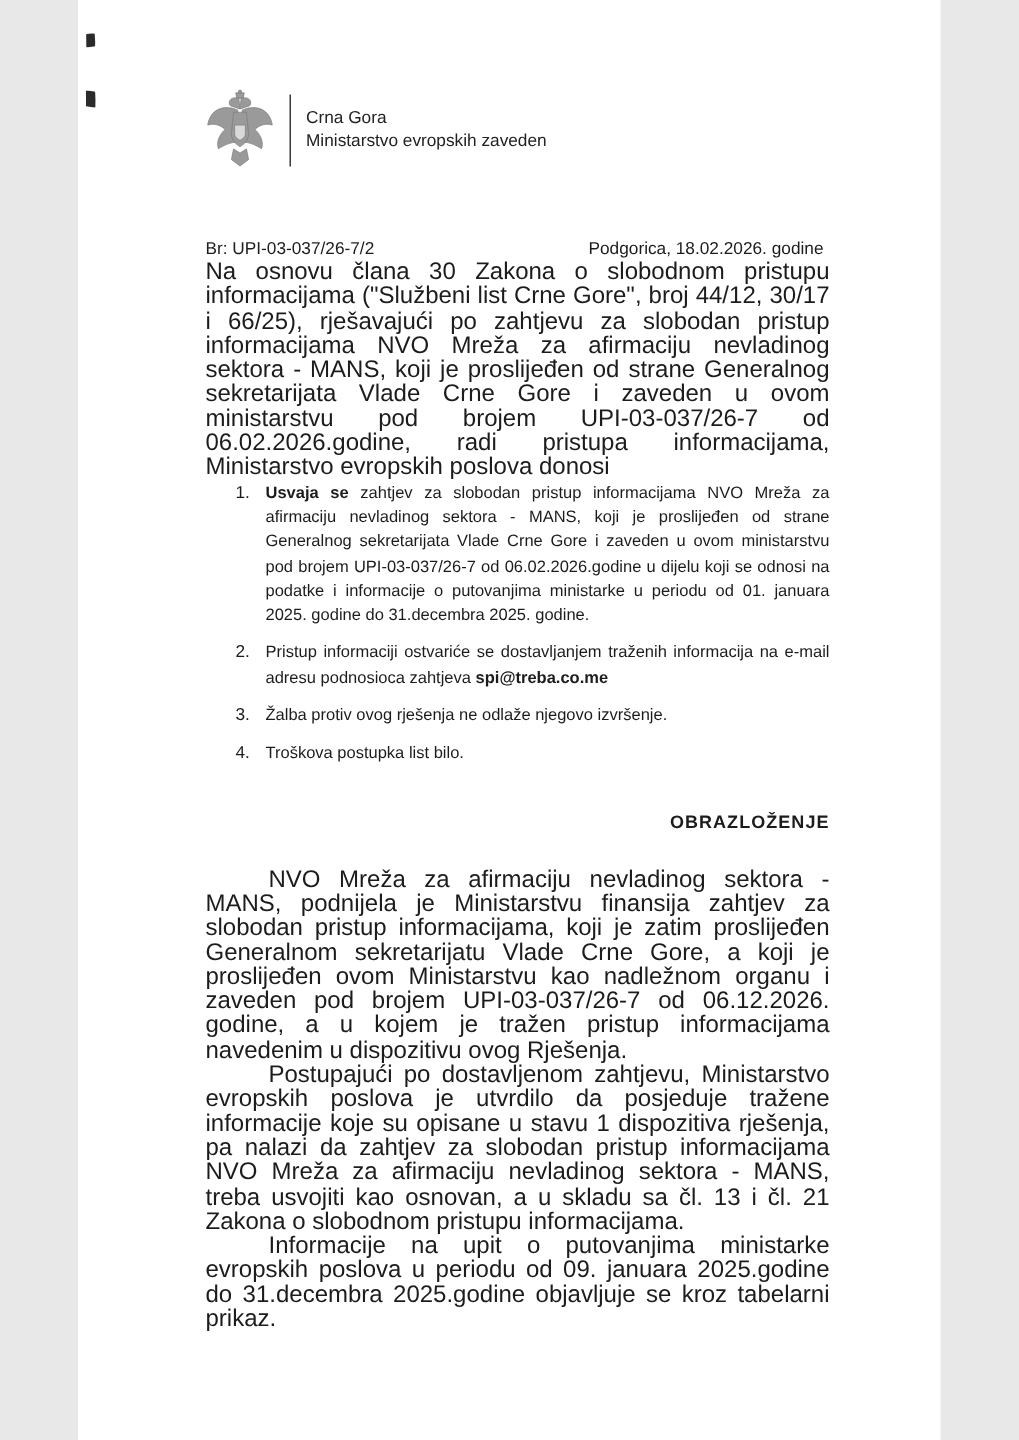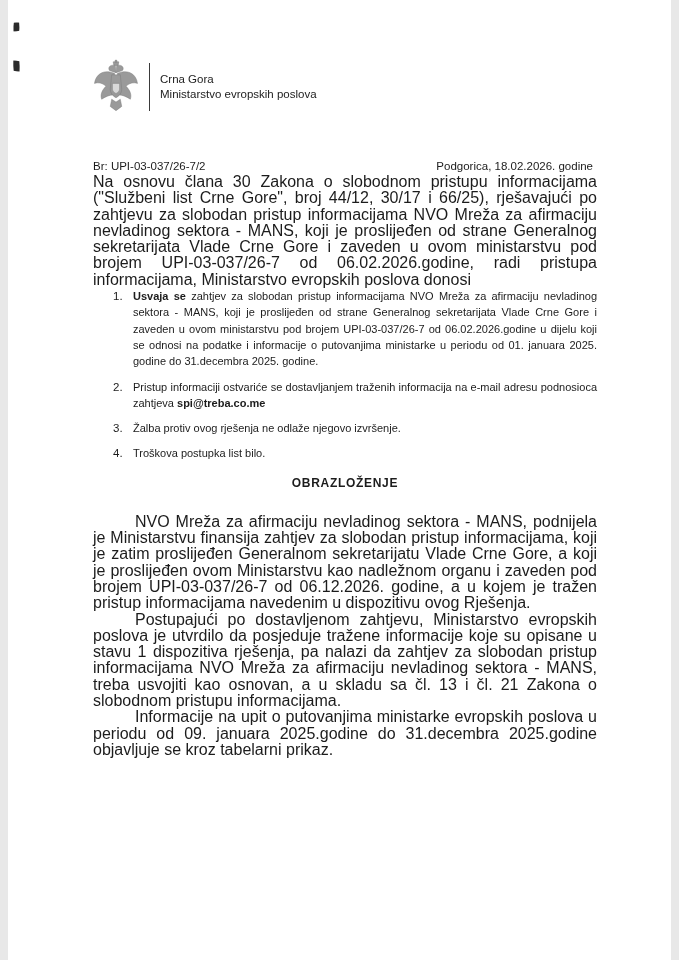--- a/index.html
+++ b/index.html
@@ -1,18 +1,18 @@
 <!DOCTYPE html>
 <html><head>
 <meta charset="utf-8">
 <style>
   html,body{margin:0;padding:0;background:#e8e8e8;}
   .page{
     position:relative;
-    width:663px;height:960px;
+    width:575px;height:960px;
     margin:0 auto;
     background:#ffffff;
     font-family:"Liberation Sans", sans-serif;
     color:#1c1c1c;
     box-sizing:border-box;
     padding:58px 74px 4px 85px;
     overflow:hidden;
   }
   .artifact{position:absolute;background:#2b2b2b;}
   .artifact.a1{left:5px;top:22px;width:7px;height:10px;transform:rotate(6deg);clip-path:polygon(0 10%,80% 0,100% 85%,15% 100%);}
@@ -35,21 +35,21 @@
     text-align:justify;
     margin:0;
   }
   .intro{margin-top:12px;}
 
   .doc-heading{
     text-align:center;
     font-size:12px;font-weight:bold;letter-spacing:0.7px;
     margin:24px 0 26px 0;
   }
-  .doc-heading.second{margin-top:14px;margin-bottom:24px;}
+  .doc-heading.second{margin-top:30px;margin-bottom:24px;text-align:right;}
 
   .items{margin:0;padding:0 0 0 20px;list-style:none;}
   .item{display:flex;margin-bottom:9px;}
   .item .num{flex:0 0 20px;font-size:11.5px;line-height:16.3px;}
   .item .txt{flex:1;font-size:11px;line-height:16.3px;text-align:justify;}
 
   .expl-par{text-indent:42px;margin-bottom:13px;}
 </style>
 </head>
 <body>
@@ -71,21 +71,21 @@
           <path d="M34 20 C48 14 60 20 62 34 C56 32 50 34 46 38 C52 44 54 50 52 56 C46 52 40 50 36 50 z"></path>
           <path d="M26 22 h12 l2 20 c0 8 -8 12 -8 12 s-8 -4 -8 -12 z"></path>
           <path d="M26 56 l6 4 6 -4 2 10 -8 6 -8 -6 z"></path>
         </g>
         <path d="M27 34 h10 v8 c0 4 -5 6 -5 6 s-5 -2 -5 -6 z" fill="#d9d9d9" stroke="#777" stroke-width="0.6"></path>
       </svg>
     </div>
     <div class="lh-rule"></div>
     <div class="lh-text">
       <div>Crna Gora</div>
-      <div>Ministarstvo evropskih poslova</div>
+      <div>Ministarstvo evropskih zaveden</div>
     </div>
   </header>
 
   <div class="refline">
     <span>Br:  UPI-03-037/26-7/2</span>
     <span class="right">Podgorica, 18.02.2026. godine</span>
   </div>
 
   <p class="body-text intro">Na osnovu člana 30 Zakona o slobodnom pristupu informacijama ("Službeni list Crne Gore", broj 44/12, 30/17 i 66/25), rješavajući po zahtjevu za slobodan pristup informacijama NVO Mreža za afirmaciju nevladinog sektora - MANS, koji je proslijeđen od strane Generalnog sekretarijata Vlade Crne Gore i zaveden u ovom ministarstvu pod brojem UPI-03-037/26-7 od 06.02.2026.godine, radi pristupa informacijama, Ministarstvo evropskih poslova donosi</p>
 

